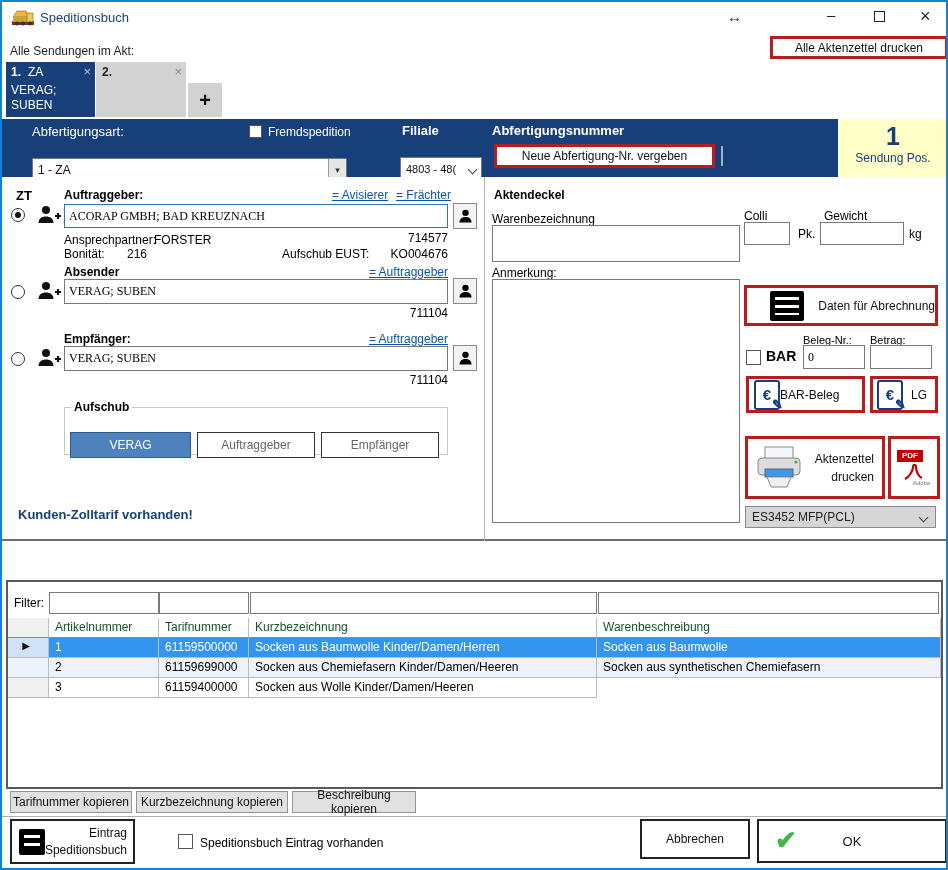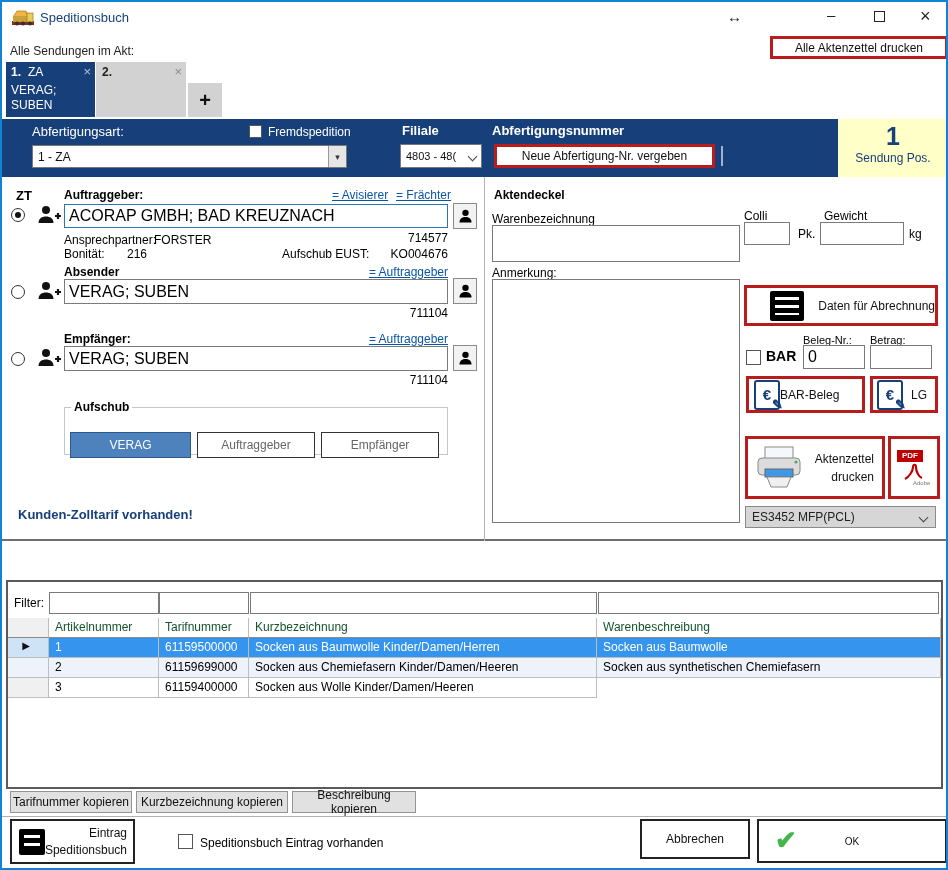--- a/index.html
+++ b/index.html
@@ -27,40 +27,40 @@
   .tab1 { background:#17407b; color:#fff; }
   .tab2 { background:#d2d2d2; color:#222; }
   .tabx { position:absolute; right:4px; top:2px; font-size:13px; color:#b9c4d6; }
   .tab2 .tabx { color:#8b8b8b; }
   .addtab { background:#d2d2d2; font-size:20px; font-weight:bold; color:#111;
             display:flex; align-items:center; justify-content:center; }
 
   
   .banner { left:0; top:117px; width:944px; height:58px; background:#17407b; }
   .combo { background:#fff; border:1px solid #777; display:flex; align-items:center;
-           font-size:12px; color:#111; }
+           font-size:12px; color:#111;margin-top:13px; }
   .combo .txt { flex:1; padding-left:5px; white-space:nowrap; overflow:hidden; }
   .combo .dd { width:18px; align-self:stretch; background:#e6e6e6; border-left:1px solid #999;
                display:flex; align-items:center; justify-content:center; font-size:9px; color:#333; }
   .chev { width:7px; height:7px; border-right:1.6px solid #444; border-bottom:1.6px solid #444;
           transform:rotate(45deg); margin-top:-4px; display:inline-block; }
   .checkbox { background:#fff; border:1px solid #555; display:inline-block; }
   .btn { background:#fff; border:3px solid #b91c1c; display:flex; align-items:center;
          justify-content:center; font-size:12px; color:#111; cursor:default; }
   .sendpos { background:#ffffc8; color:#17407b; text-align:center; }
 
   
   .formarea { left:0; top:175px; width:944px; height:364px; background:#fff;
               border-bottom:2px solid #6e6e6e; }
   .vdivider { left:482px; top:175px; width:1px; height:364px; background:#b5b5b5; }
   .radio { width:14px; height:14px; border:1px solid #333; border-radius:50%; background:#fff; }
   .radio.checked::after { content:""; display:block; width:6px; height:6px;
                           background:#111; border-radius:50%; margin:3px; }
   .link { color:#0a55a5; text-decoration:underline; font-size:12px; }
-  .field { border:1px solid #7a7a7a; font-size:16px; padding:0 4px; font-family:Liberation Sans, sans-serif; }
+  .field { border:1px solid #7a7a7a; font-size:12px; padding:0 4px; font-family:Liberation Serif, serif; }
   .field.focus { border:1px solid #2e75b6; }
   .personbtn { border:1px solid #8a8a8a; background:#f2f2f2; display:flex;
                align-items:center; justify-content:center; }
   fieldset.aufschub { border:1px solid #c6c6c6; }
   fieldset.aufschub legend { font-size:12px; font-weight:bold; margin-left:6px; padding:0 3px; }
   .aufbtn { border:1px solid #333; background:#fff; color:#666; font-size:12px;
             display:flex; align-items:center; justify-content:center; }
   .aufbtn.sel { background:#4d82bd; color:#fff; border-color:#2d5a8e; }
 
   .list-icon { background:#000; border-radius:2px; position:relative; }
@@ -339,14 +339,14 @@
   <span style="flex:1;text-align:right;margin-right:6px;line-height:1.4">
     <span>Eintrag</span><br>
     <span>Speditionsbuch</span>
   </span>
 </button>
 <span class="abs checkbox" style="left:176px;top:832px;width:15px;height:15px"></span>
 <span class="abs f12" style="left:198px;top:834px">Speditionsbuch Eintrag vorhanden</span>
 <button class="abs btn bigbtn" style="left:638px;top:817px;width:110px;height:40px">Abbrechen</button>
 <button class="abs btn bigbtn" style="left:755px;top:817px;width:190px;height:44px">
   <span class="okcheck" style="position:absolute;left:16px;top:4px">✔</span>
-  <span style="font-size:10px">OK</span>
+  <span style="font-size:13px">OK</span>
 </button>
 
 </body></html>

